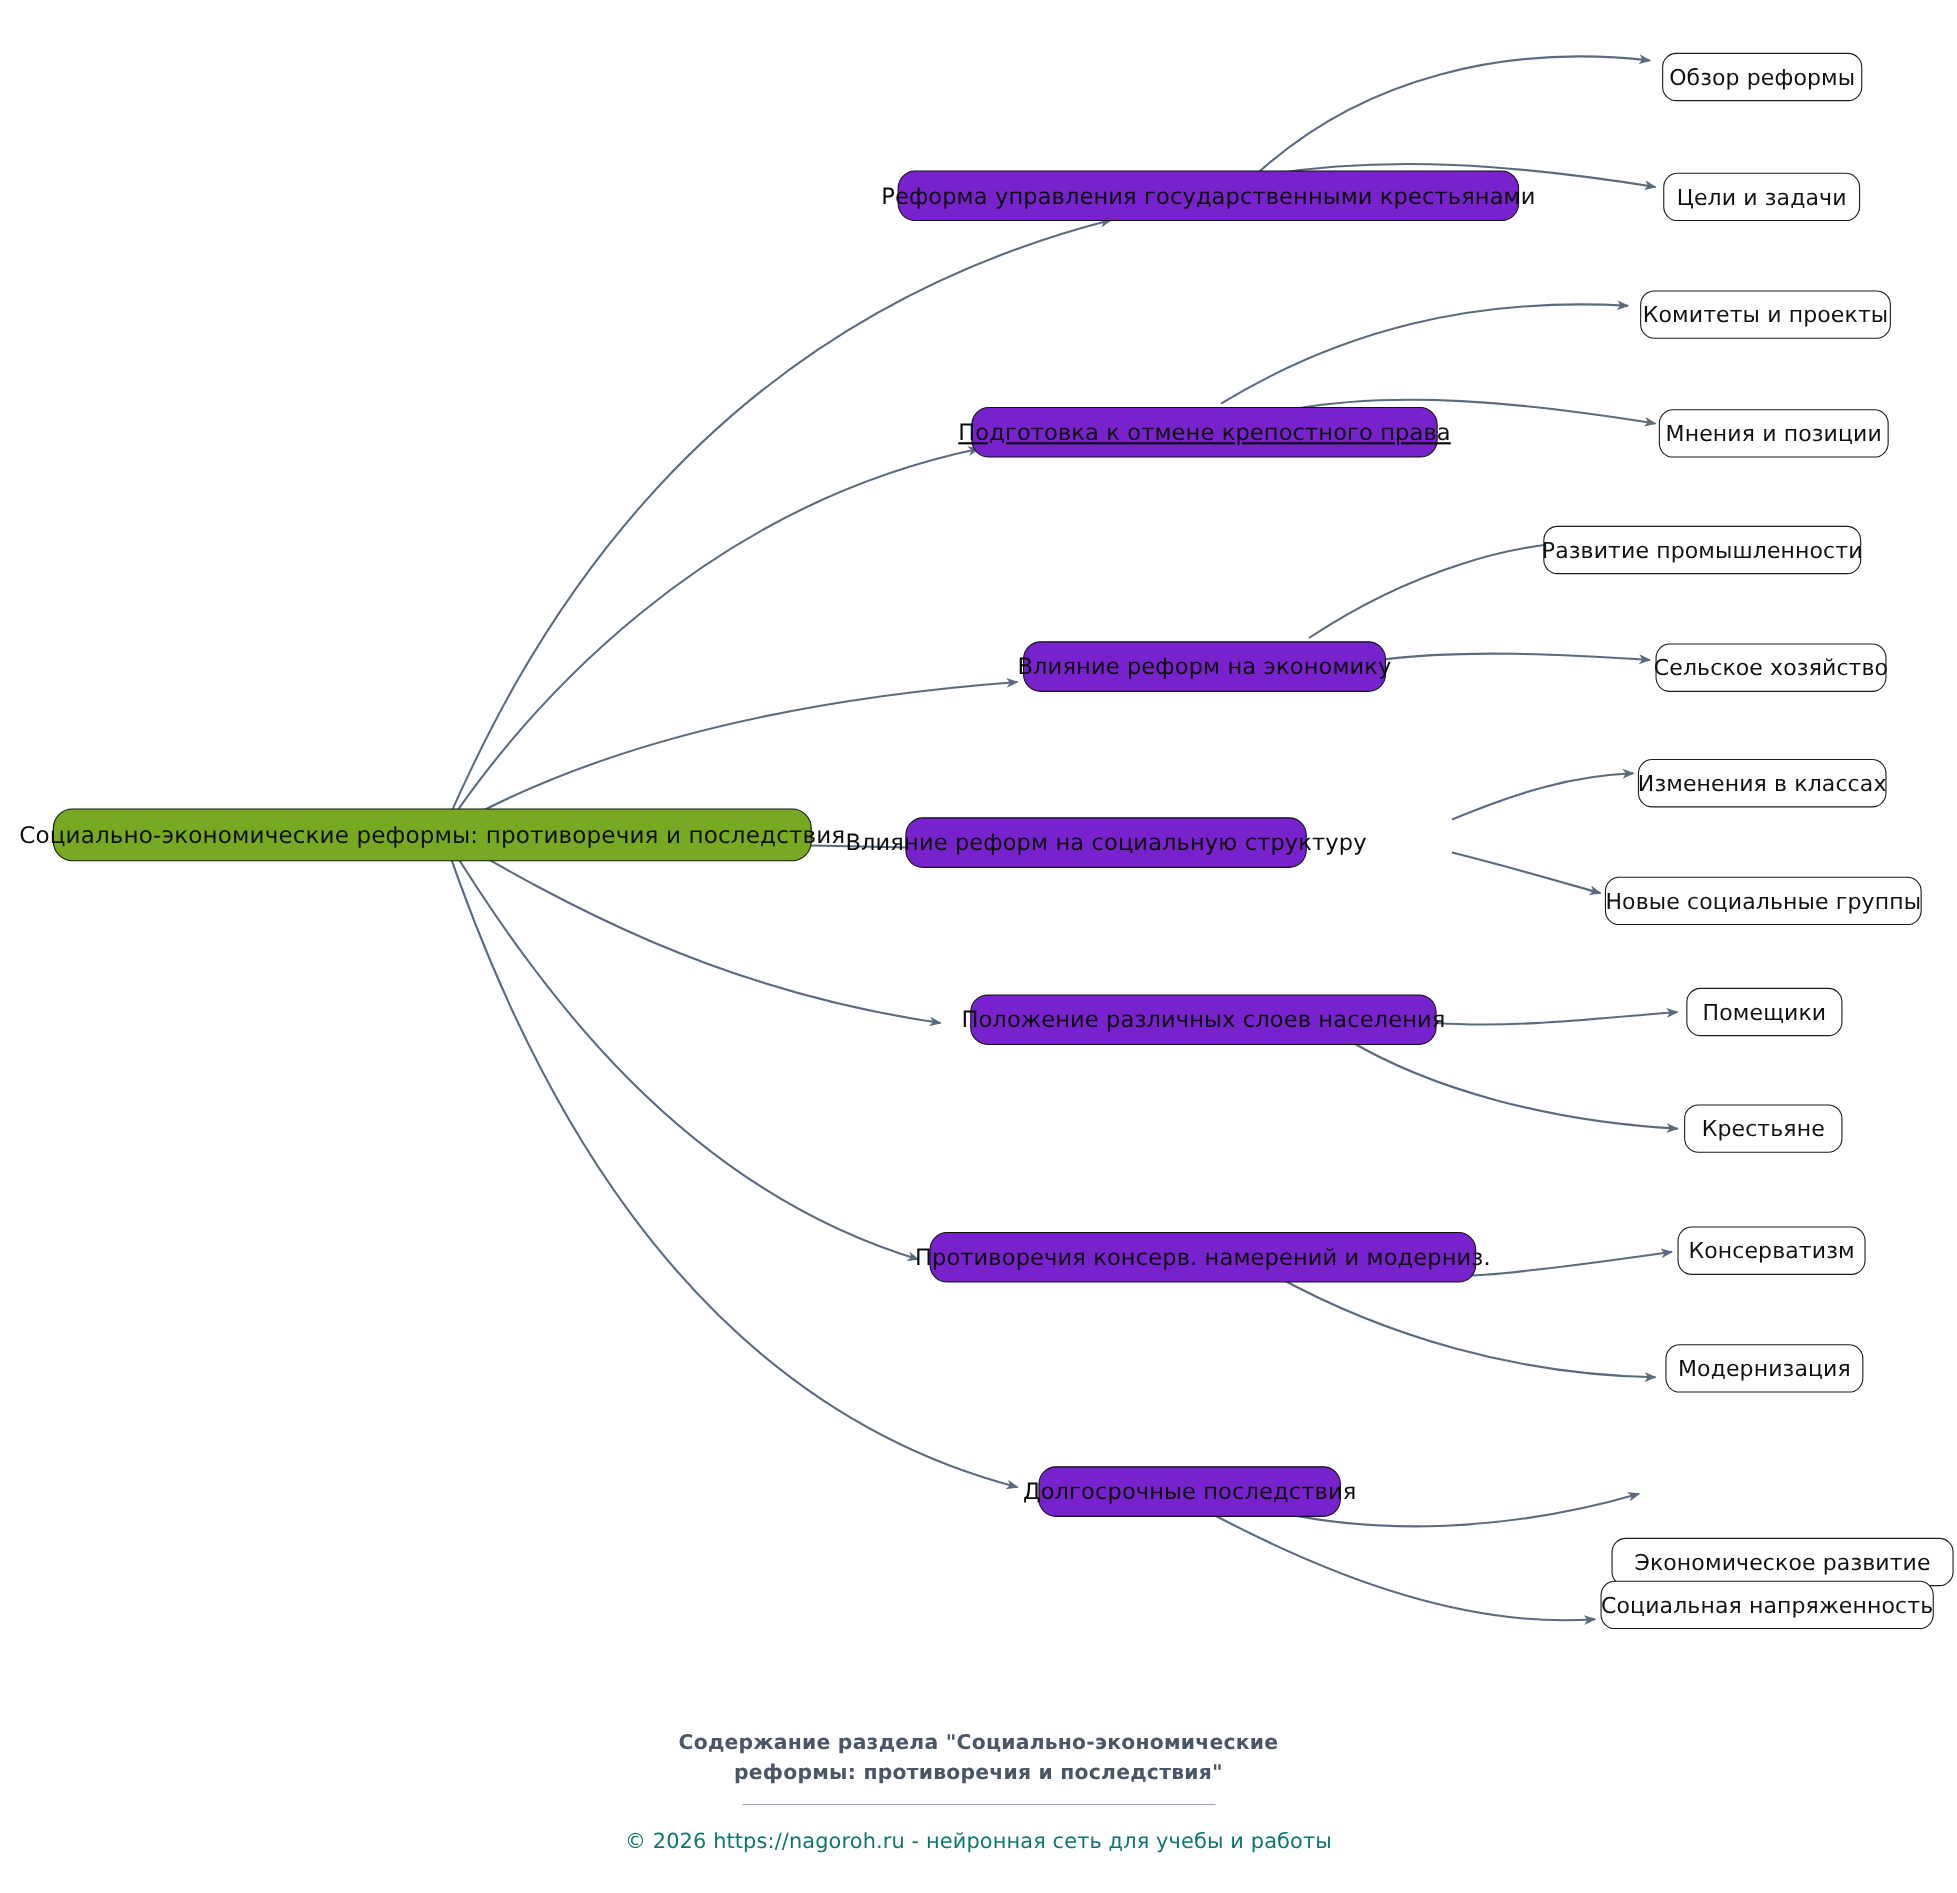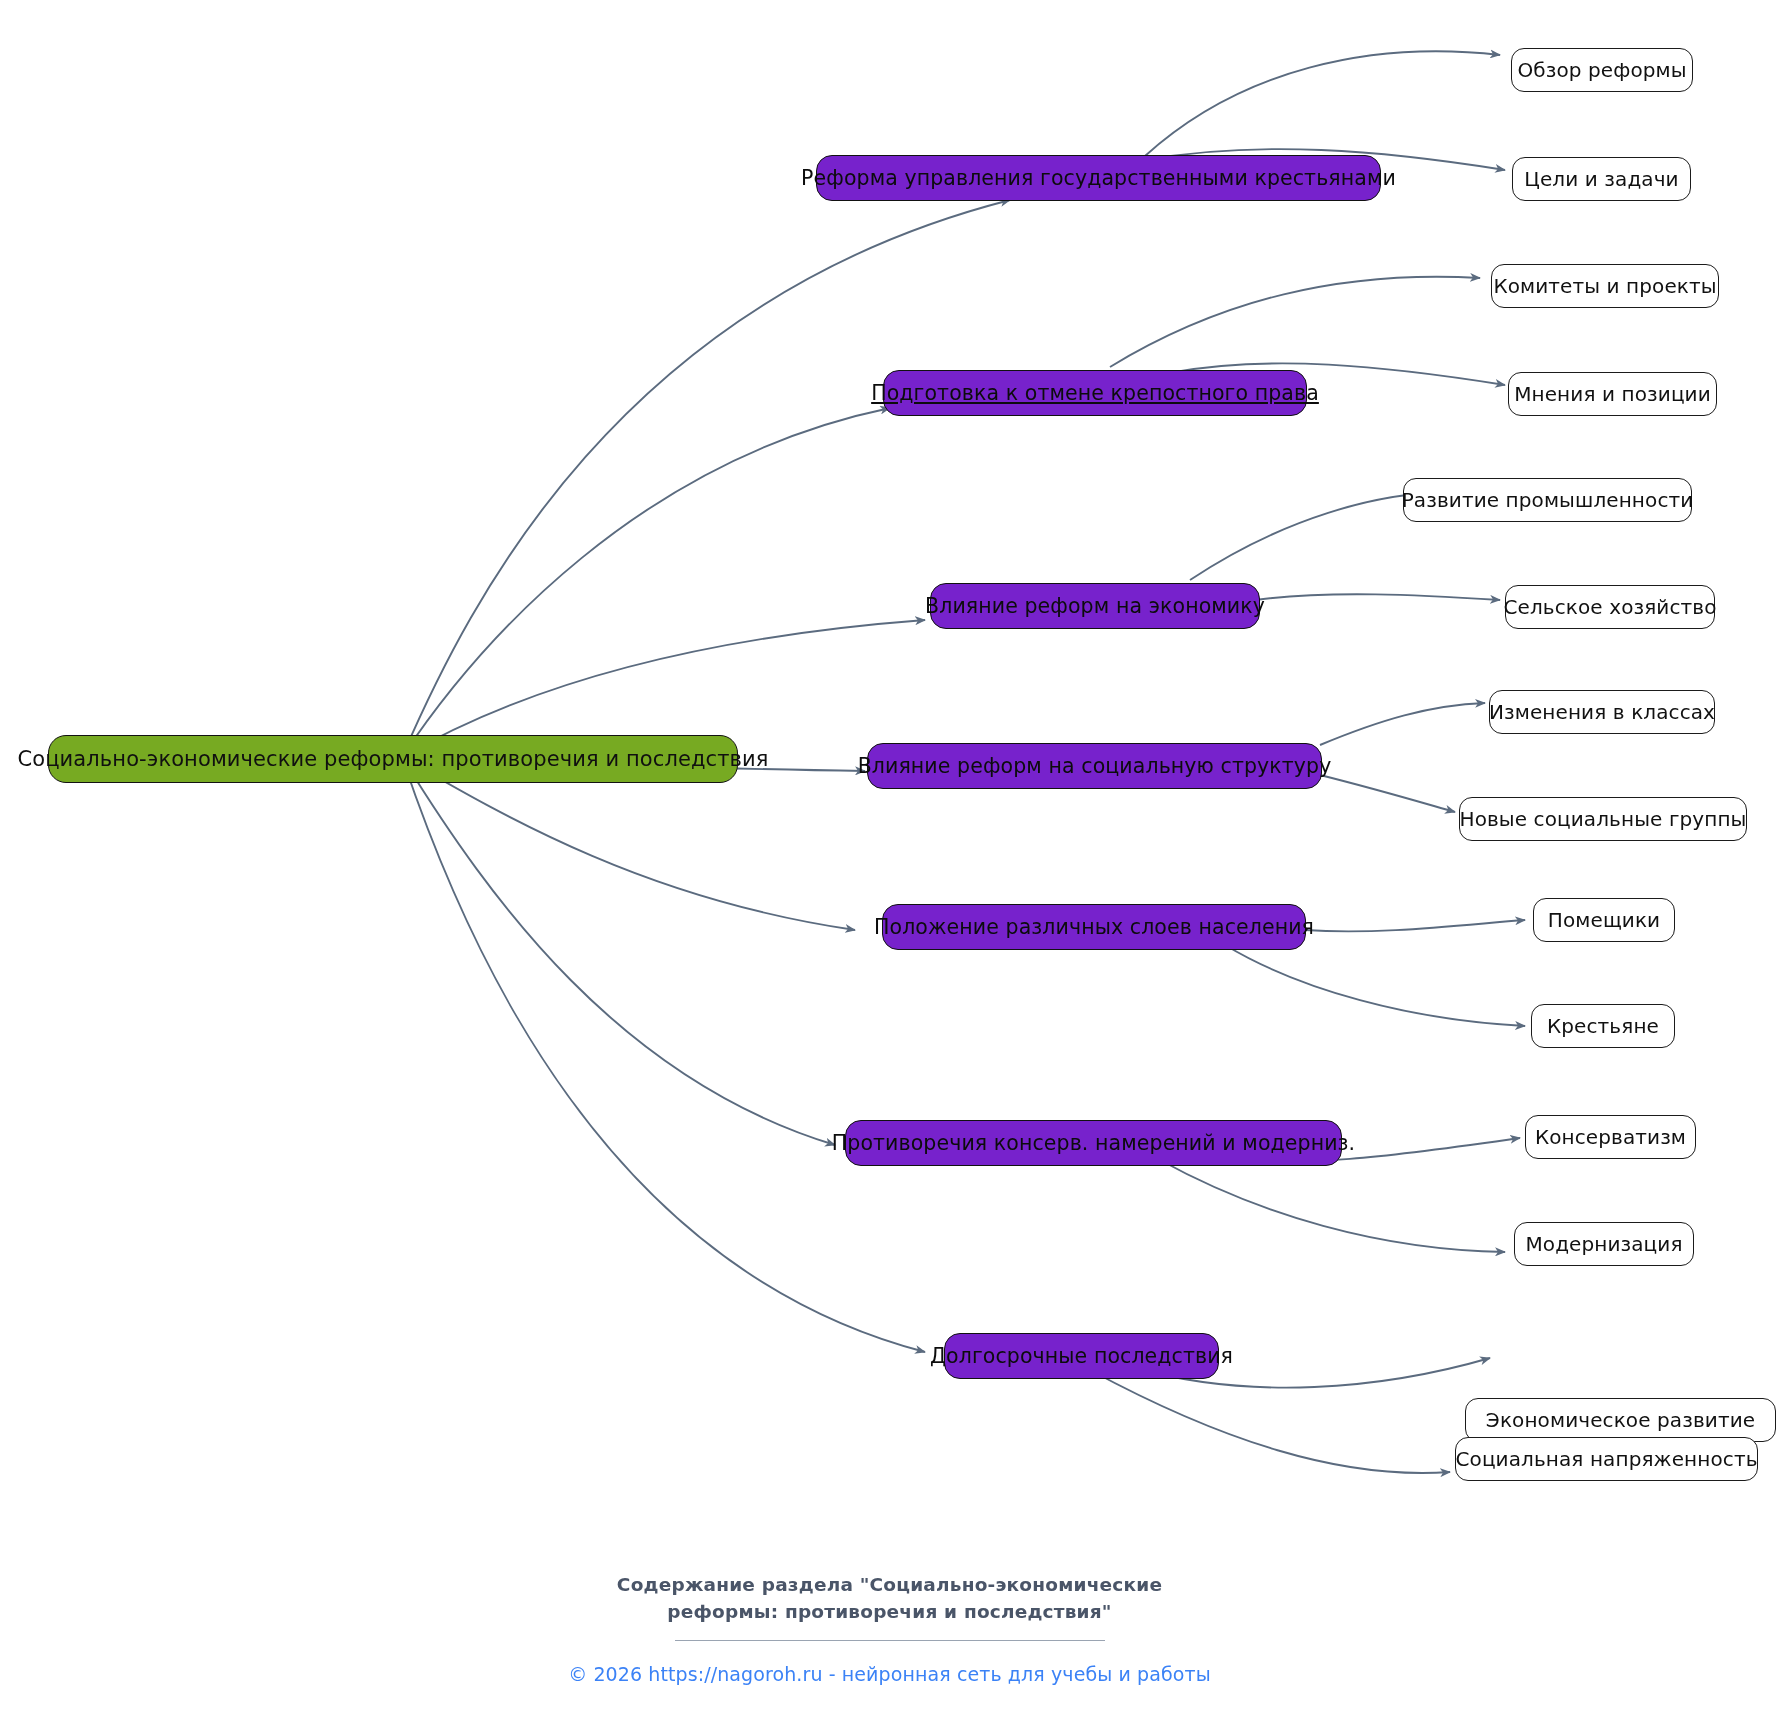--- a/index.html
+++ b/index.html
@@ -79,21 +79,21 @@
   }
   .footer-rule {
     width: 430px;
     height: 0;
     margin: 14px auto 0 auto;
     border-top: 1.5px solid #9aa4b2;
   }
   .footer-copy {
     margin-top: 22px;
     font-size: 19px;
-    color: #3b82f6;
+    color: #0f766e;
     letter-spacing: 0.1px;
   }
 </style>
 </head>
 <body>
 
 <div id="stage">
 
   <svg id="edges" viewBox="0 0 1779 1721" xmlns="http://www.w3.org/2000/svg">
     <defs>
@@ -161,21 +161,21 @@
   <div class="node branch" style="left:930px; top:583px; width:330px;">
     <span>Влияние реформ на экономику</span>
   </div>
   <div class="node leaf" style="left:1403px; top:478px; width:289px;">
     <span>Развитие промышленности</span>
   </div>
   <div class="node leaf" style="left:1505px; top:585px; width:210px;">
     <span>Сельское хозяйство</span>
   </div>
 
-  <div class="node branch" style="left:867px; top:743px; width:455px;">
+  <div class="node branch" style="left:823px; top:743px; width:365px;">
     <span>Влияние реформ на социальную структуру</span>
   </div>
   <div class="node leaf" style="left:1489px; top:690px; width:226px;">
     <span>Изменения в классах</span>
   </div>
   <div class="node leaf" style="left:1459px; top:797px; width:288px;">
     <span>Новые социальные группы</span>
   </div>
 
   <div class="node branch" style="left:882px; top:904px; width:424px;">

